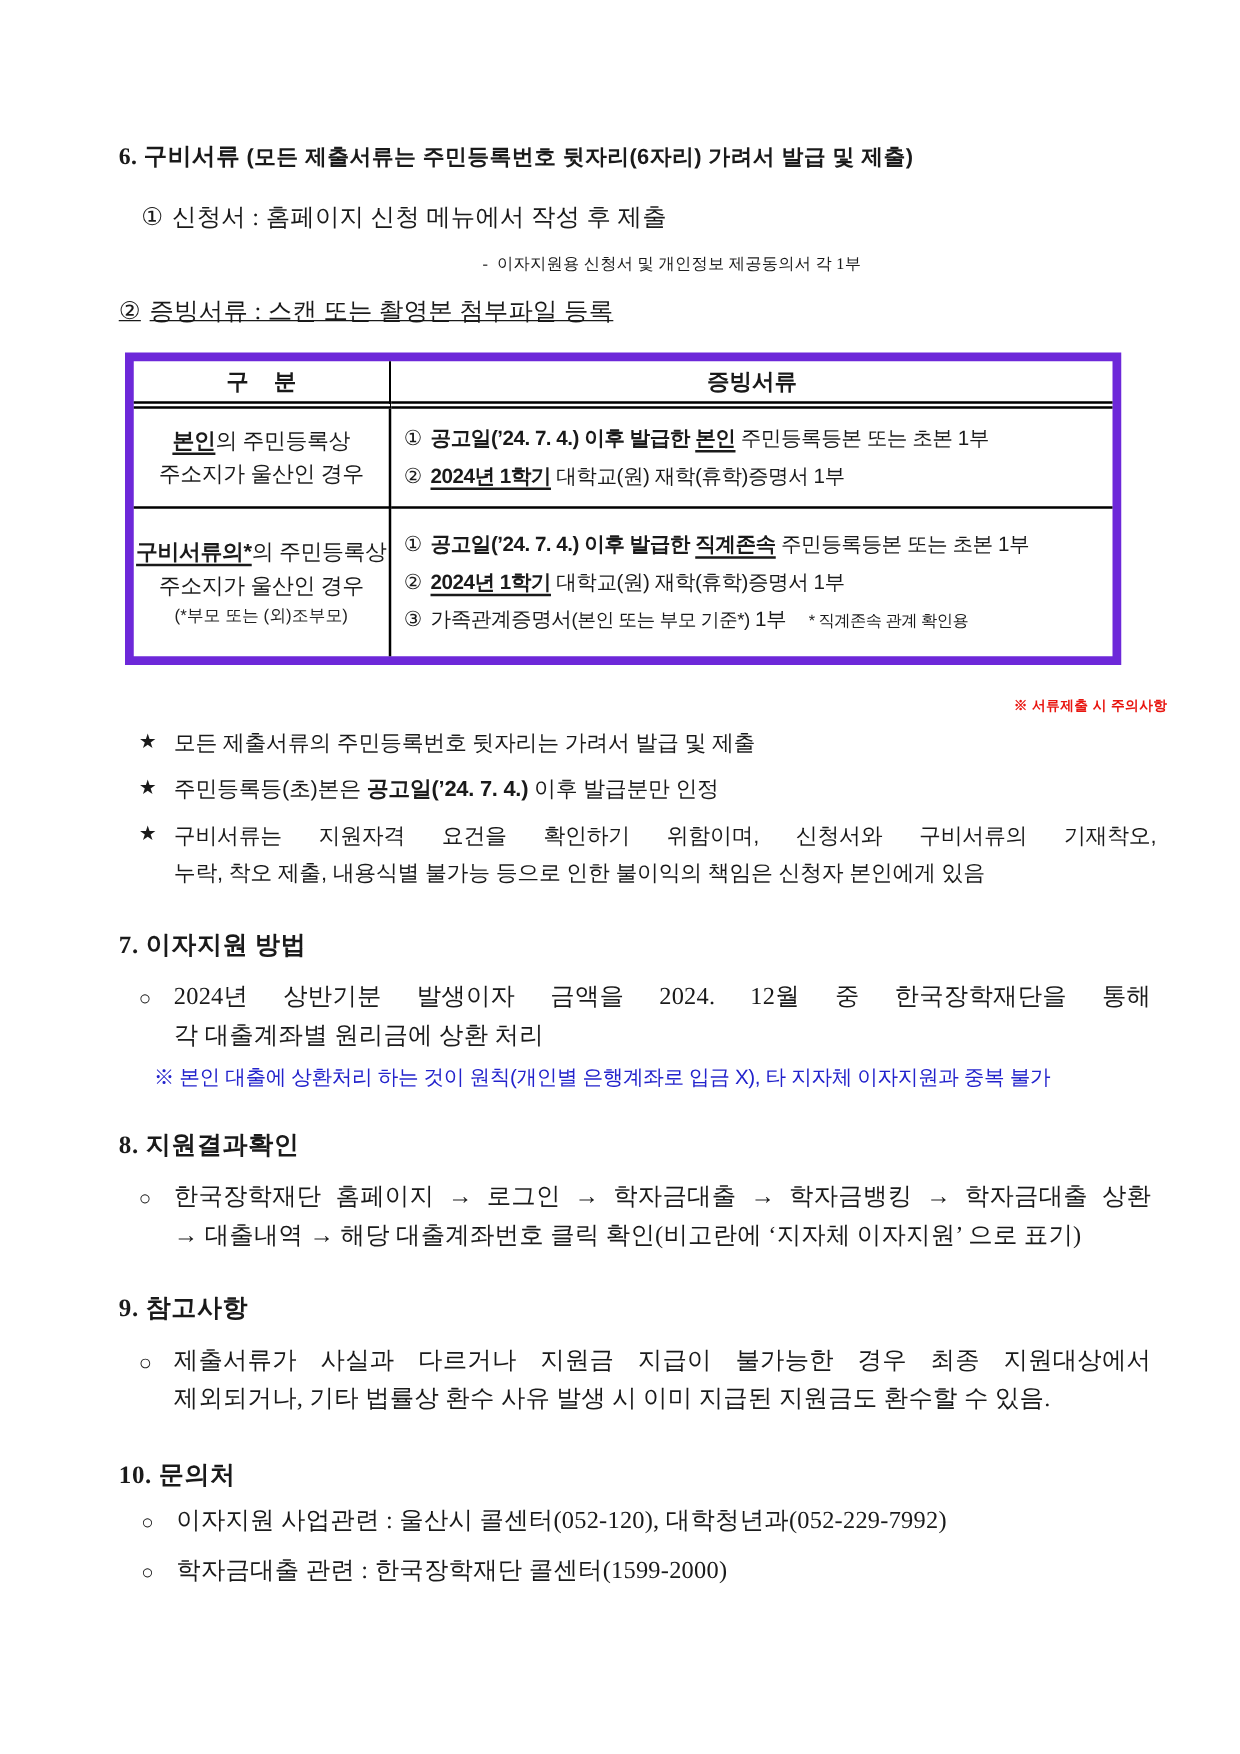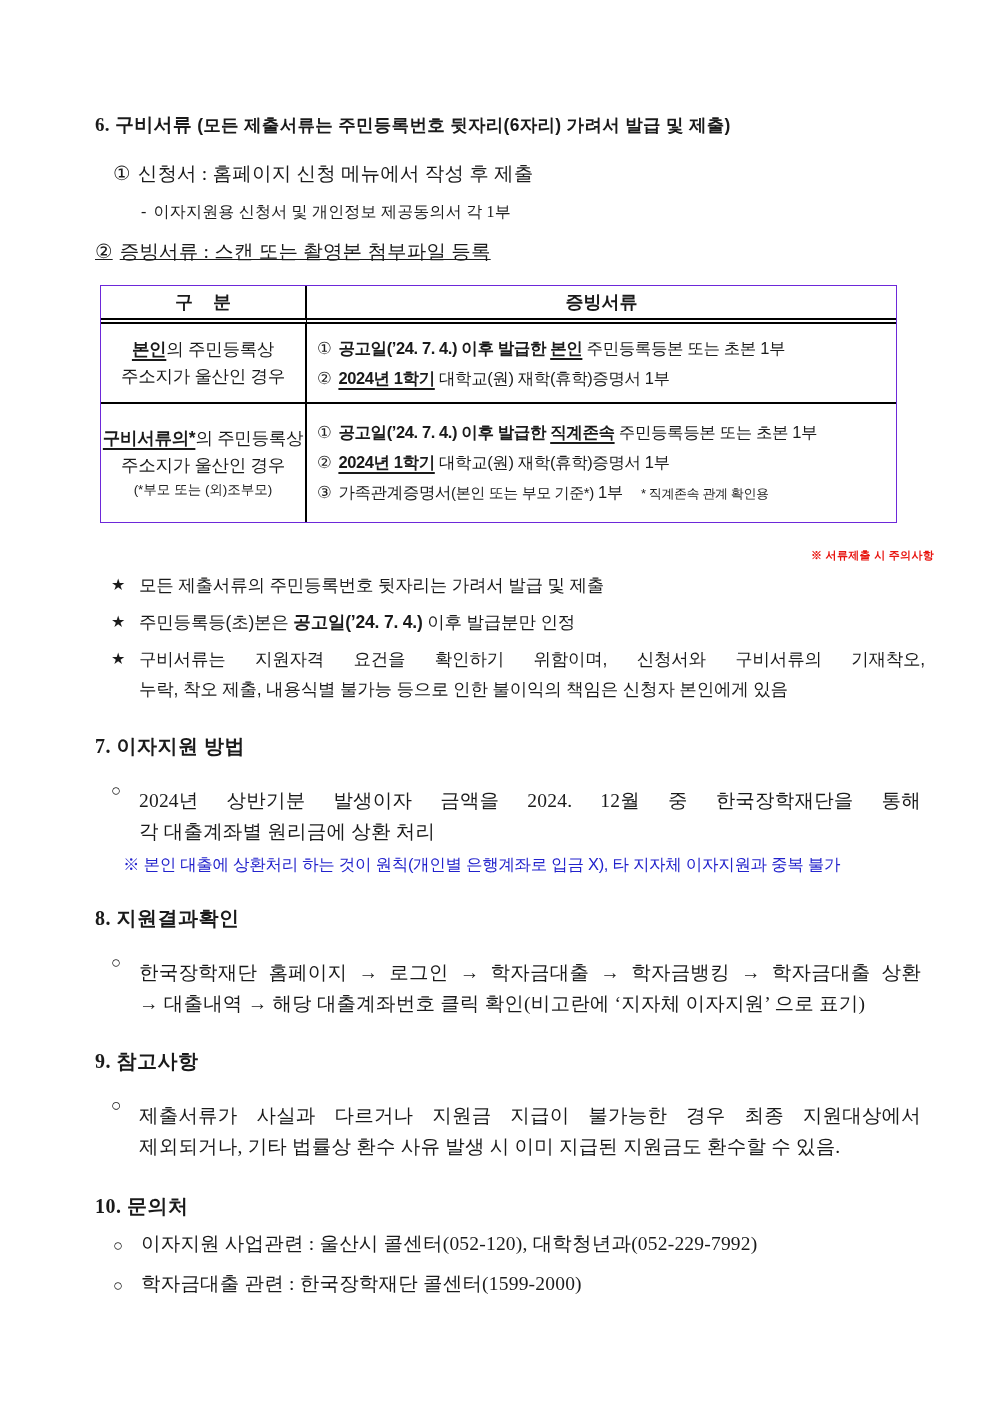--- a/index.html
+++ b/index.html
@@ -15,26 +15,26 @@
   }
   .b { font-weight: bold; }
   .u { text-decoration: underline; text-underline-offset: 4px; text-decoration-thickness: 1.5px; }
 
   
   .h6 { font-size: 19px; font-weight: bold; letter-spacing: 0.3px; }
   .h6-paren { font-family: "Liberation Sans", sans-serif; font-size: 17.5px; font-weight: bold; }
 
   
   .s6-item { margin: 22px 0 0 18px; font-size: 19.5px; letter-spacing: 0.2px; }
-  .s6-dash { margin: 15px 0 14px 46px; font-size: 16px; letter-spacing: 0.2px; }
+  .s6-dash { margin: 15px 0 14px 46px; font-size: 13px; letter-spacing: 0.2px; text-align: center; }
   .s6-item2 { margin: 15px 0 0 0; font-size: 19.5px; letter-spacing: 0.2px; text-decoration: underline; }
   .cnum { margin-right: 7px; }
 
   
-  .tbl { width: 797px; margin: 20px 0 0 5px; border: 1px solid #6d28d9; }
+  .tbl { width: 797px; margin: 20px 0 0 5px; border: 7px solid #6d28d9; }
   .trow { display: flex; }
   .tc-l { width: 206px; border-right: 2px solid #000; display: flex; flex-direction: column; justify-content: center; align-items: center; }
   .tc-r { flex: 1; display: flex; flex-direction: column; justify-content: center; padding-left: 10px; }
   .thead .tc-l, .thead .tc-r { border-bottom: 6px double #000; height: 38px; justify-content: center; align-items: center; }
   .thead .tc-r { padding-left: 0; }
   .th-txt { font-family: "Liberation Sans", sans-serif; font-weight: bold; font-size: 18px; white-space: pre; }
   .row1 .tc-l, .row1 .tc-r { border-bottom: 2px solid #000; height: 80px; }
   .row2 .tc-l, .row2 .tc-r { height: 118px; }
   .lcell-line { font-family: "Liberation Sans", sans-serif; font-size: 17.5px; line-height: 27px; letter-spacing: -0.3px; }
   .lcell-small { font-family: "Liberation Sans", sans-serif; font-size: 13.5px; line-height: 22px; color: #222; }
@@ -49,21 +49,21 @@
   .star-text { width: 786px; }
   .jl { text-align: justify; text-align-last: justify; }
 
   
   .sec-head { margin-top: 29px; font-size: 20px; font-weight: bold; letter-spacing: 0.5px; }
 
   
   .oitem { display: flex; margin: 13px 0 0 16px; font-size: 19.5px; line-height: 31px; letter-spacing: 0.2px; }
   .obullet { width: 28px; flex: none; font-weight: bold; font-size: 16.5px; font-family: "Liberation Sans", sans-serif; padding-top: 2px; }
   .obullet.thin { font-weight: normal; font-size: 17.5px; }
-  .otext { width: 782px; margin-top: 12px; }
+  .otext { width: 782px; }
   .note-blue { margin: 7px 0 0 28px; font-family: "Liberation Sans", sans-serif; font-size: 16.5px; letter-spacing: -0.3px; color: #2222cc; }
 
   .s10-item { display: flex; margin: 9px 0 0 18px; font-size: 19.5px; line-height: 29px; letter-spacing: 0.2px; }
 </style>
 </head>
 <body>
 
 <div class="page">
 
   <div class="h6"><span>6. 구비서류 </span><span class="h6-paren">(모든 제출서류는 주민등록번호 뒷자리(6자리) 가려서 발급 및 제출)</span></div>

